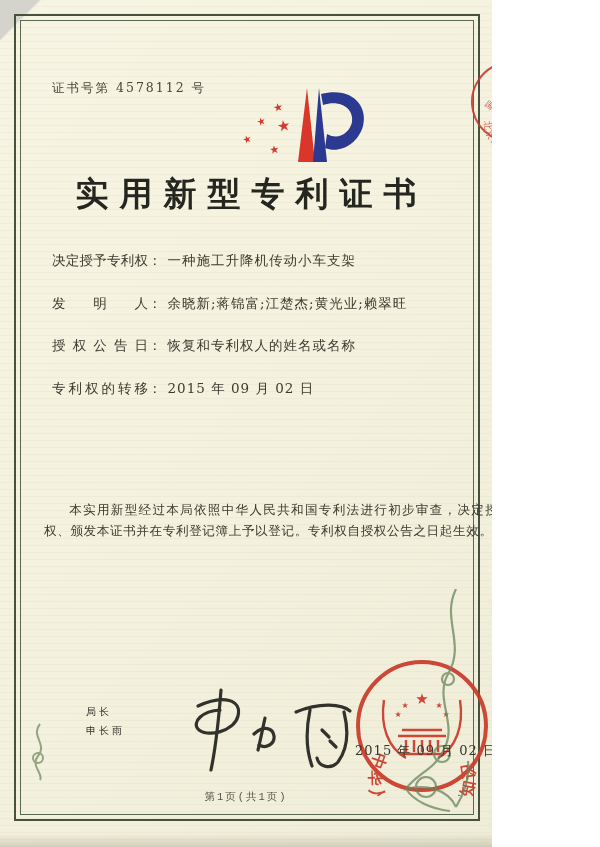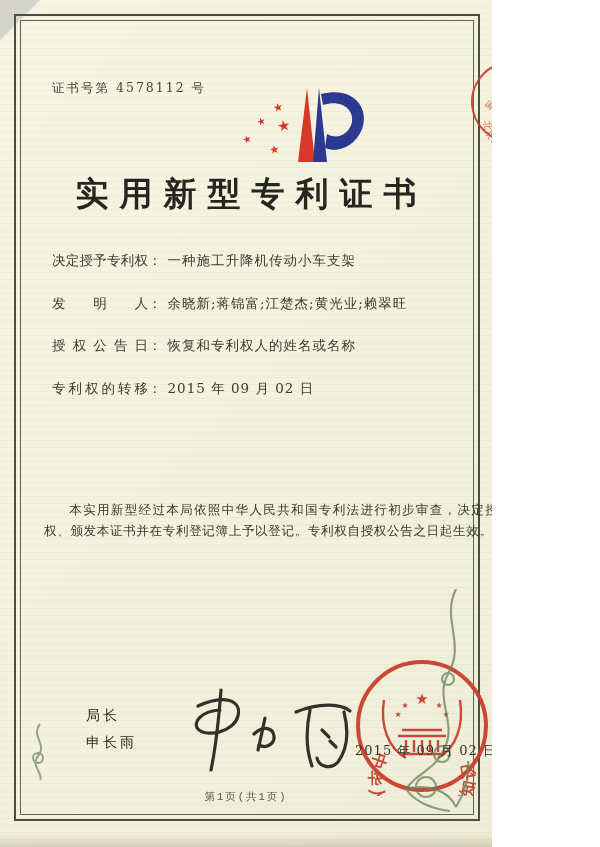--- a/index.html
+++ b/index.html
@@ -32,21 +32,21 @@
   .frow{margin-bottom:24.5px;white-space:nowrap;}
   .flabel{display:inline-block;width:96px;text-align:justify;text-align-last:justify;}
   .fcolon{display:inline-block;margin-right:6px;}
   .fvalue{letter-spacing:1px;}
 
   .body-text{position:absolute;left:44px;top:500px;width:496px;
     font-size:12.6px;line-height:1.66;letter-spacing:.6px;color:#3b3a2f;
     text-align:justify;}
   .body-text p{margin:0;text-indent:2em;}
 
-  .signer{position:absolute;left:86px;top:702px;font-size:14px;letter-spacing:3px;color:#2e2d25;line-height:1.9;}
+  .signer{position:absolute;left:86px;top:702px;font-size:10px;letter-spacing:3px;color:#2e2d25;line-height:1.9;}
   .signature{position:absolute;left:168px;top:684px;width:210px;height:92px;}
 
   .seal{position:absolute;left:352px;top:656px;width:140px;height:140px;opacity:.92;}
   .seal-date{position:absolute;left:346px;top:742px;width:160px;text-align:center;
     font-size:13px;letter-spacing:1px;color:#3a3429;font-style:normal;z-index:5;}
 
   .footer{position:absolute;left:0;right:0;top:790px;text-align:center;
     font-size:10.5px;letter-spacing:2px;color:#555446;font-family:Liberation Mono, monospace;}
 
   .ornament-br{position:absolute;right:16px;bottom:28px;width:90px;height:230px;opacity:.75;}

